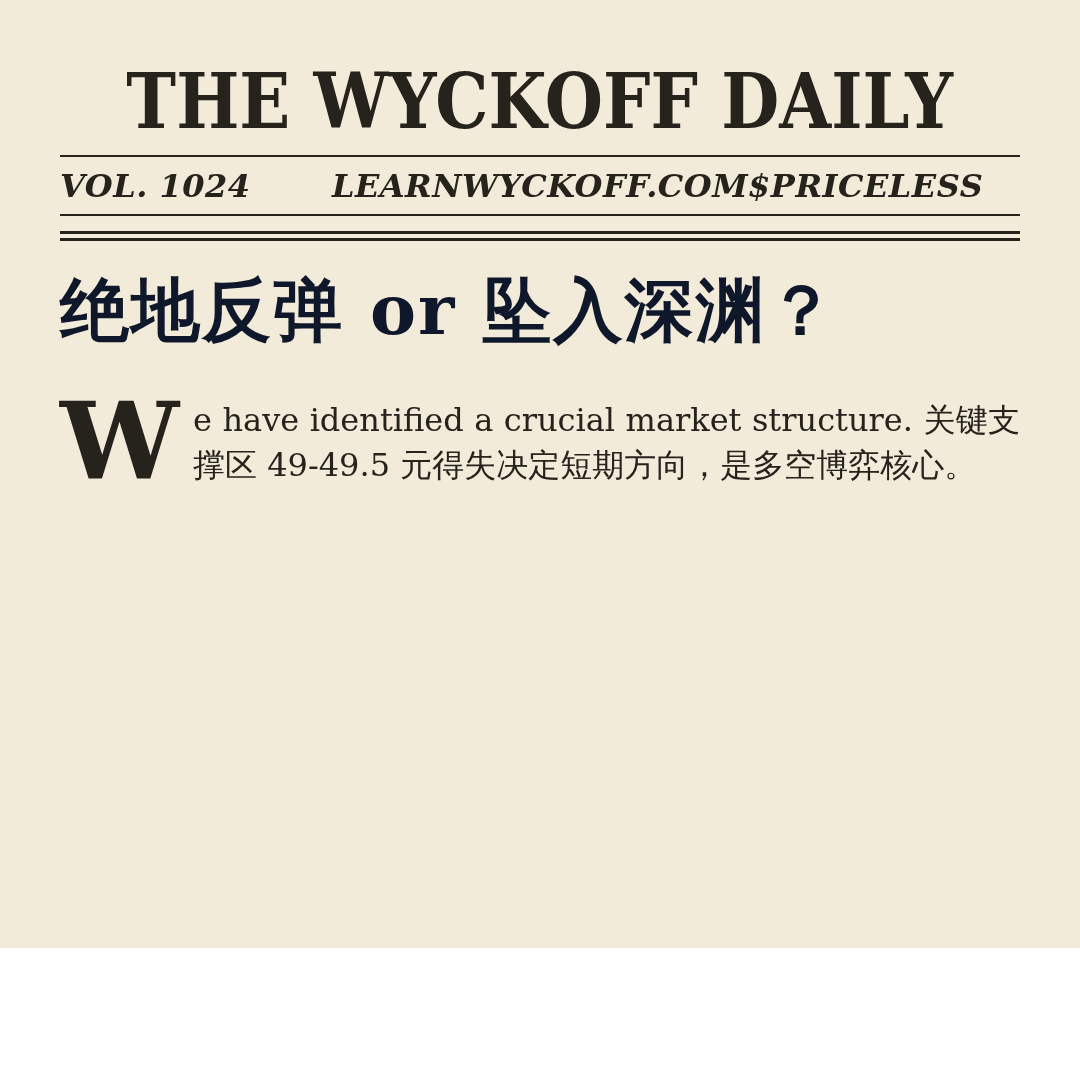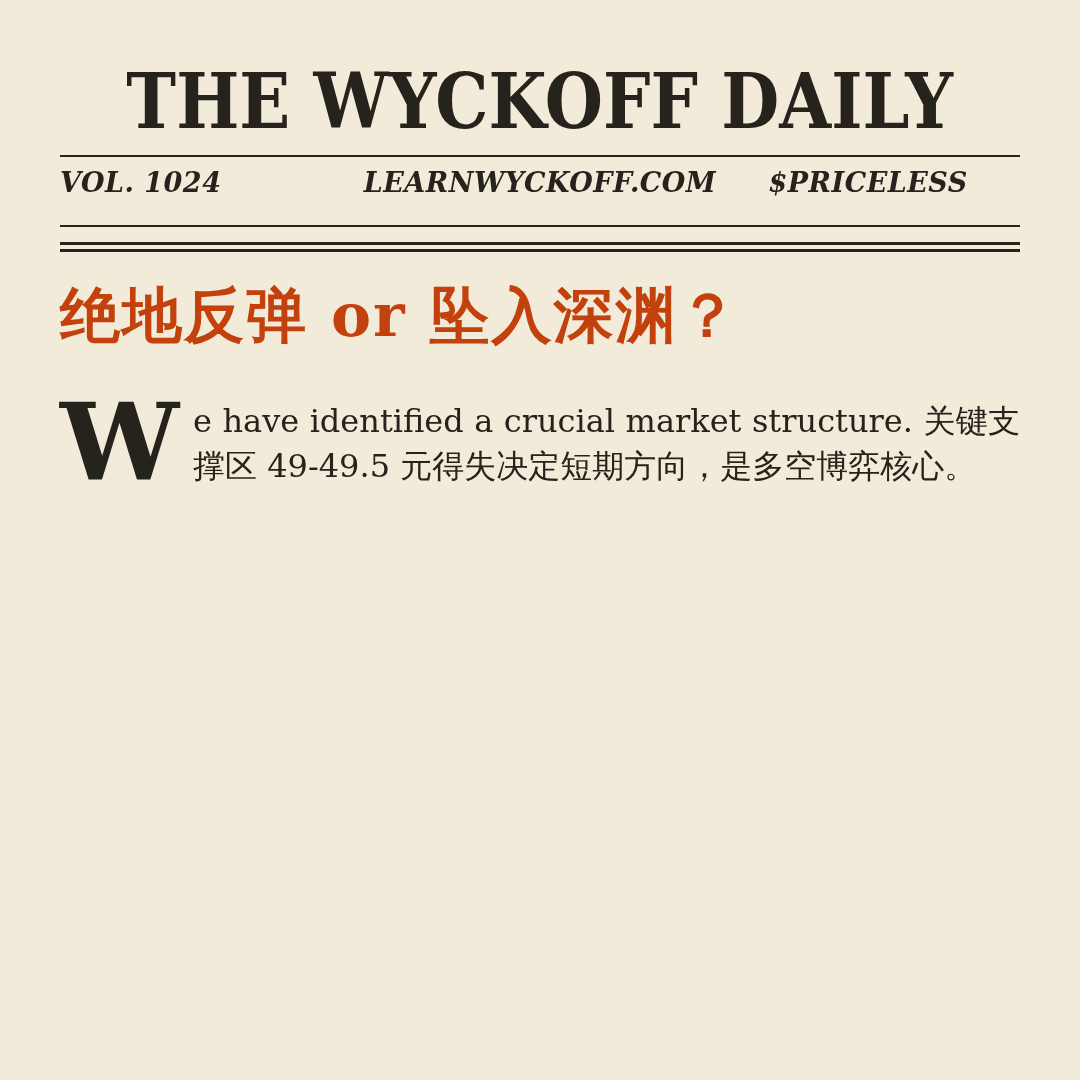--- a/index.html
+++ b/index.html
@@ -2,21 +2,21 @@
 <html lang="zh"><head>
 <meta charset="utf-8">
 <style>
   html, body {
     margin: 0;
     padding: 0;
   }
   .page {
     position: relative;
     width: 1080px;
-    height: 1080px;
+    height: 948px;
     background: #F2EBDA;
     color: #26221C;
     box-sizing: border-box;
     padding: 0 60px;
     overflow: hidden;
     font-family: "DejaVu Serif", "Liberation Serif", serif;
   }
   
   .masthead {
     margin-top: 64px;
@@ -46,38 +46,38 @@
     margin-top: 15px;
     height: 4px;
     border-top: 3px solid #26221C;
     border-bottom: 3px solid #26221C;
   }
   
   .infobar {
     display: grid;
     grid-template-columns: 1fr auto 1fr;
     align-items: center;
-    padding: 10px 0 27px 0;
+    padding: 10px 0 9px 0;
     font-style: italic;
     font-weight: bold;
-    font-size: 27px;
+    font-size: 32px;
     letter-spacing: 0.5px;
   }
   .infobar .vol   { text-align: left;  }
   .infobar .site  { text-align: right; }
-  .infobar .price { text-align: center; }
+  .infobar .price { text-align: left; }
   
   .headline {
     margin: 30px 0 0 0;
     font-family: "DejaVu Serif", "Liberation Serif", serif;
     font-weight: bold;
-    font-size: 60px;
+    font-size: 69px;
     line-height: 1.12;
     letter-spacing: 2px;
-    color: #c2410c;
+    color: #0f172a;
     white-space: nowrap;
   }
   
   .columns {
     display: flex;
     gap: 40px;
     margin-top: 18px;
   }
   .col {
     flex: 1 1 0;

